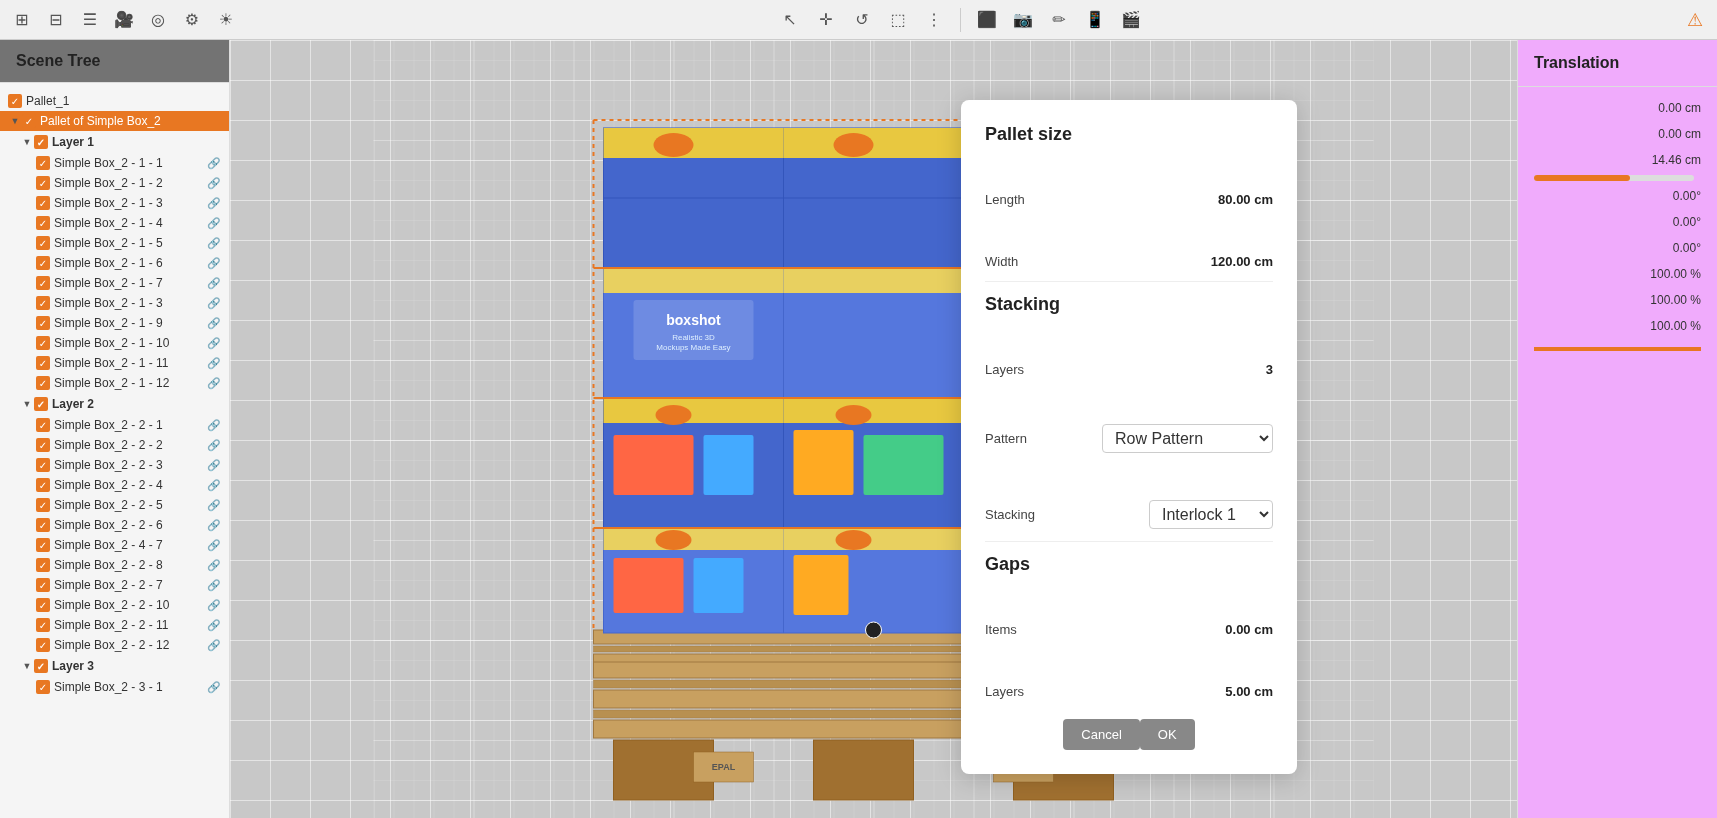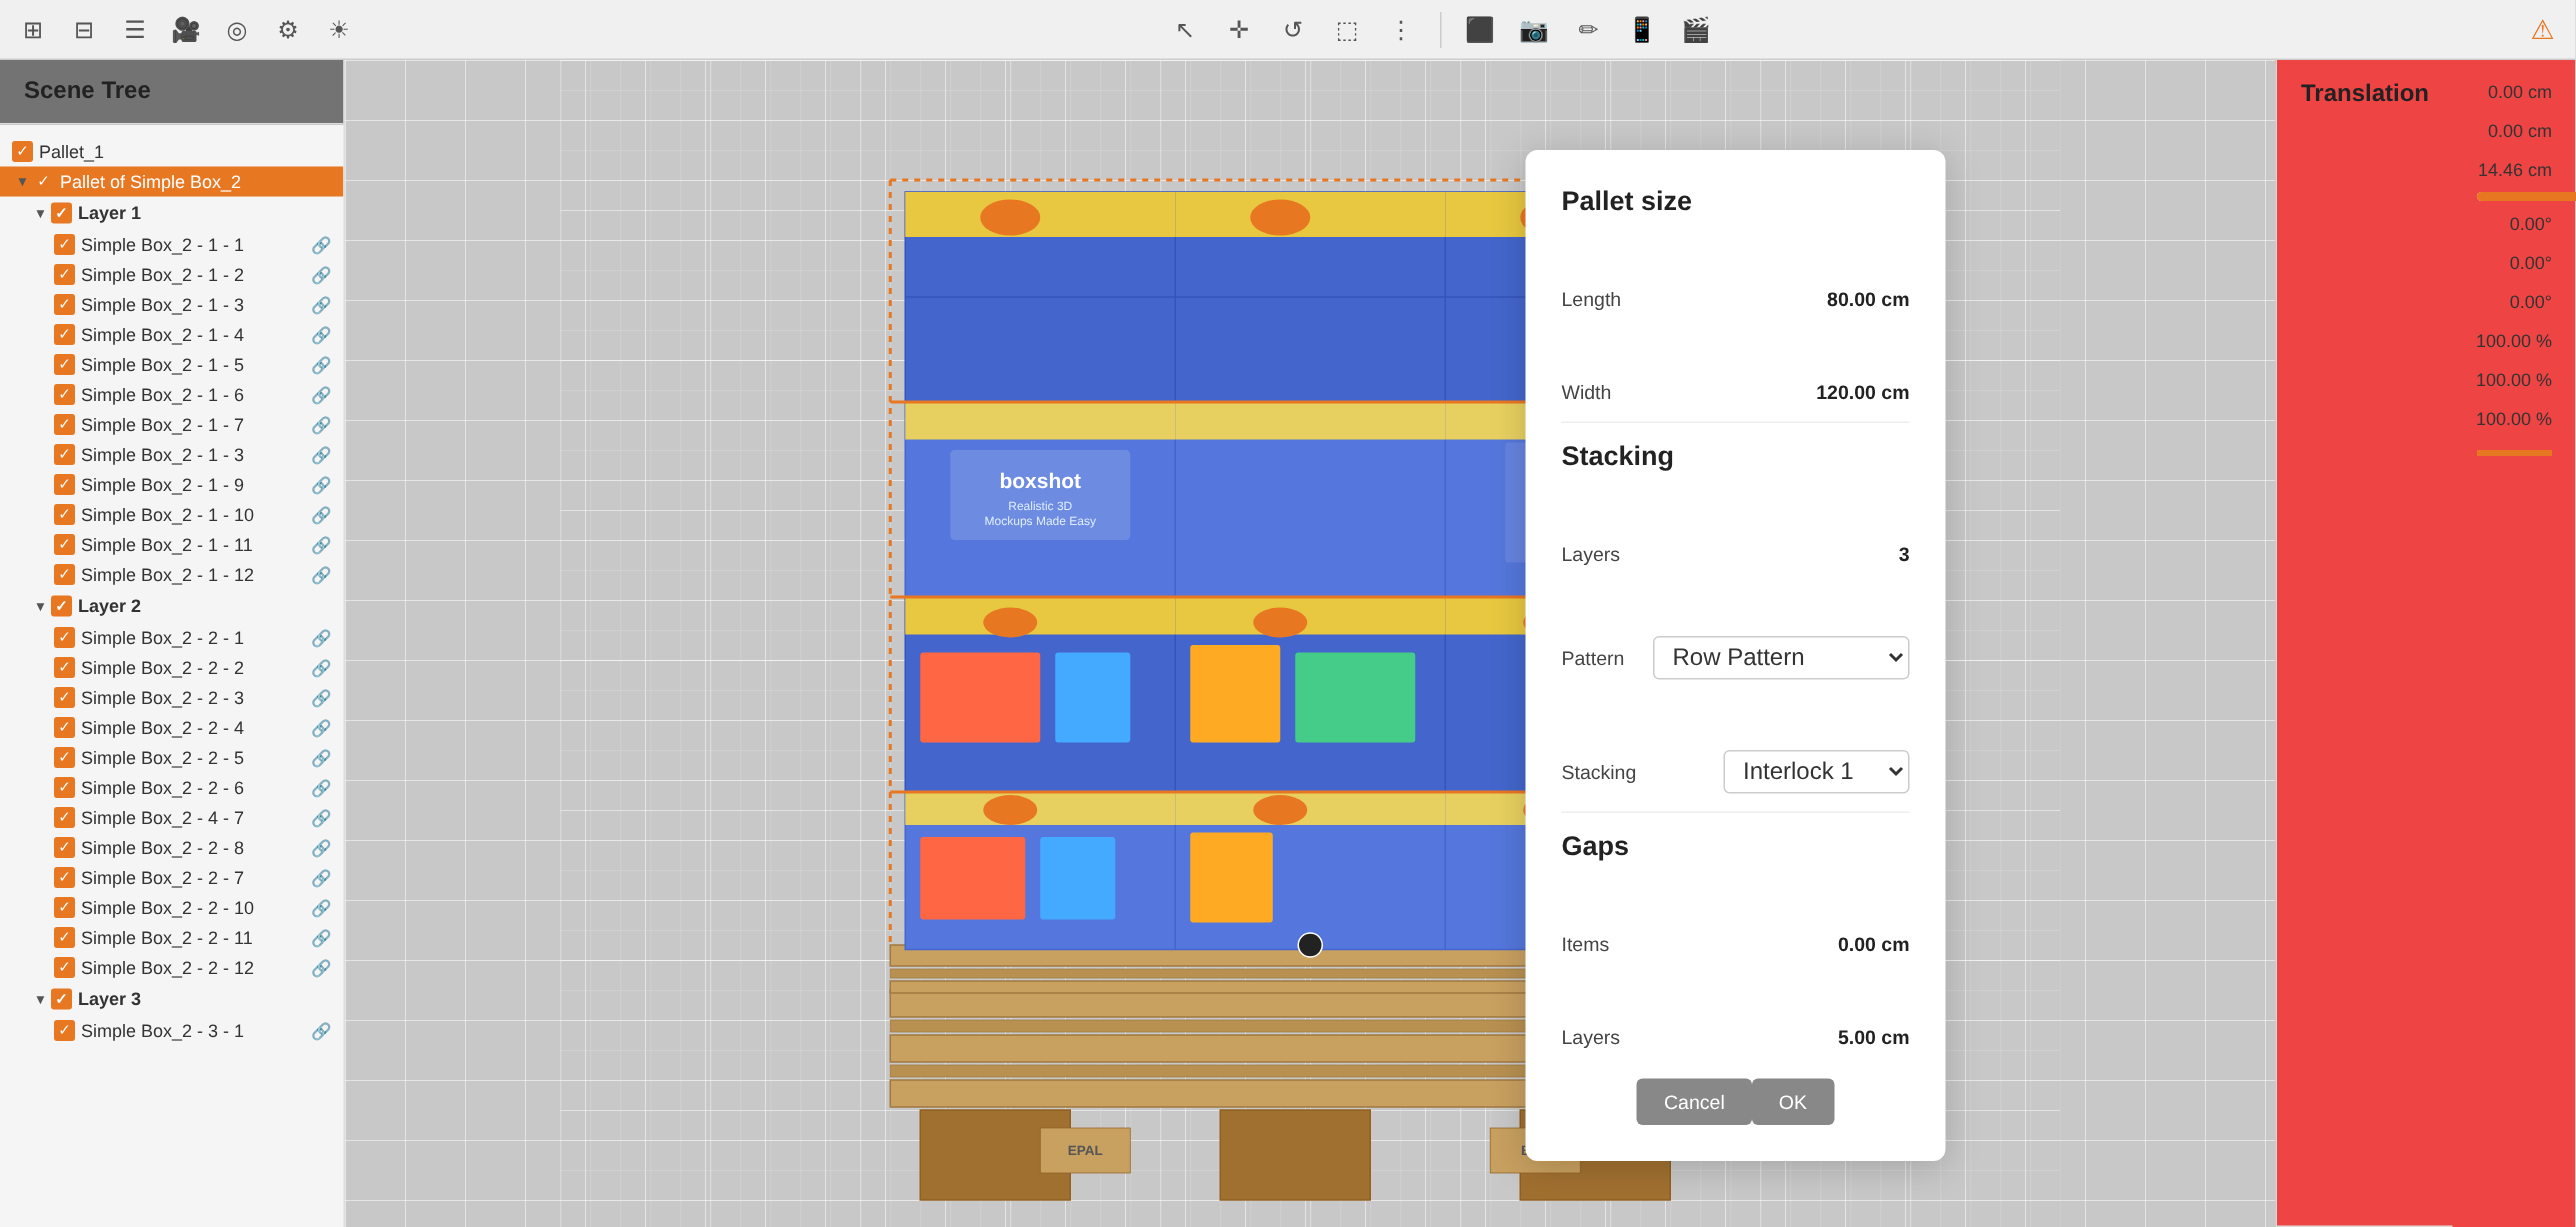--- a/index.html
+++ b/index.html
@@ -133,23 +133,24 @@
         linear-gradient(rgba(255,255,255,0.5) 1px, transparent 1px),
         linear-gradient(90deg, rgba(255,255,255,0.5) 1px, transparent 1px);
       background-size: 40px 40px;
       background-color: #c8c8c8;
       position: relative;
     }
 
     
     #right-panel {
       width: 200px;
-      background: #ef4444;
+      background: #f0abfc;
       border-left: 1px solid #ddd;
       display: flex;
+      flex-direction: column;
       overflow: hidden;
     }
     #translation-header {
       padding: 14px 16px;
       font-size: 16px;
       font-weight: 600;
       color: #222;
       border-bottom: 1px solid #ddd;
     }
     #right-panel-content {
@@ -184,21 +185,21 @@
       height: 100%;
       background: #e87722;
       border-radius: 3px;
     }
 
     
     #pallet-dialog {
       position: absolute;
       top: 60px;
       right: 220px;
-      width: 280px;
+      width: 336px;
       background: white;
       border-radius: 8px;
       box-shadow: 0 4px 24px rgba(0,0,0,0.18);
       padding: 24px;
       z-index: 100;
     }
     .dialog-section-title {
       font-size: 18px;
       font-weight: 700;
       color: #222;

